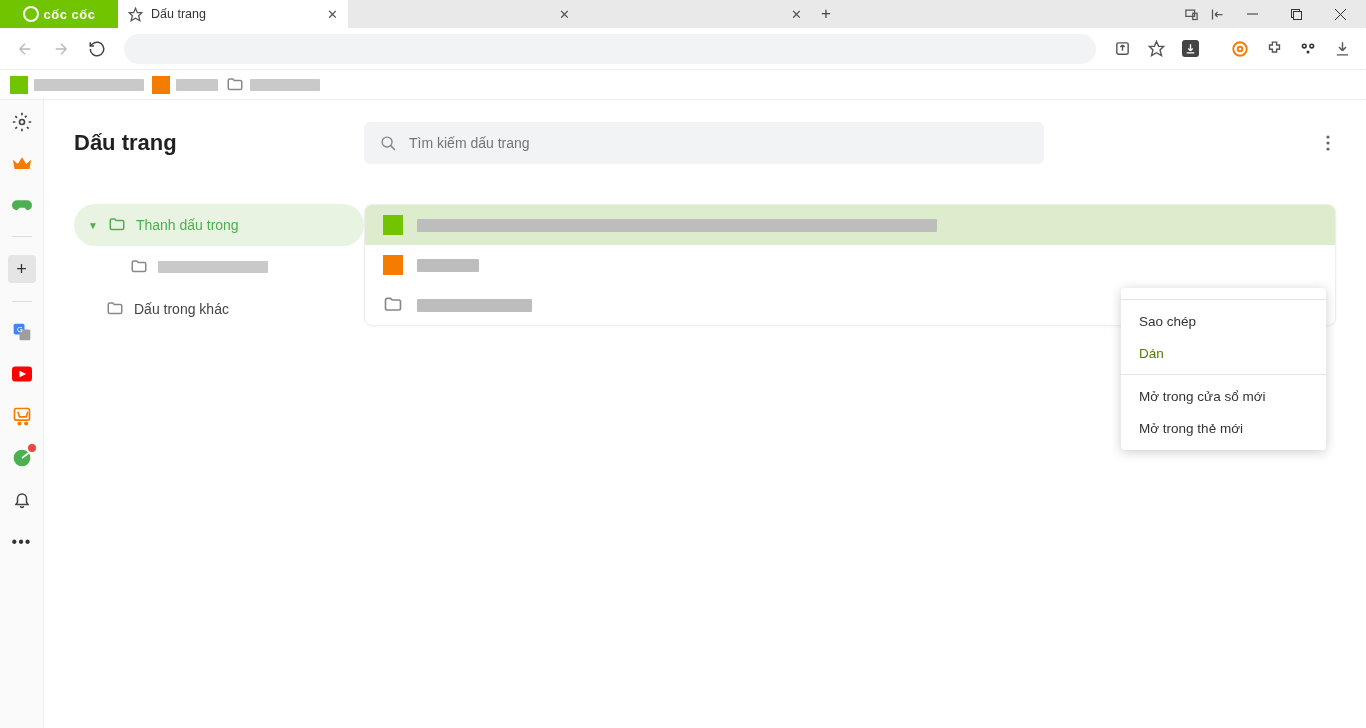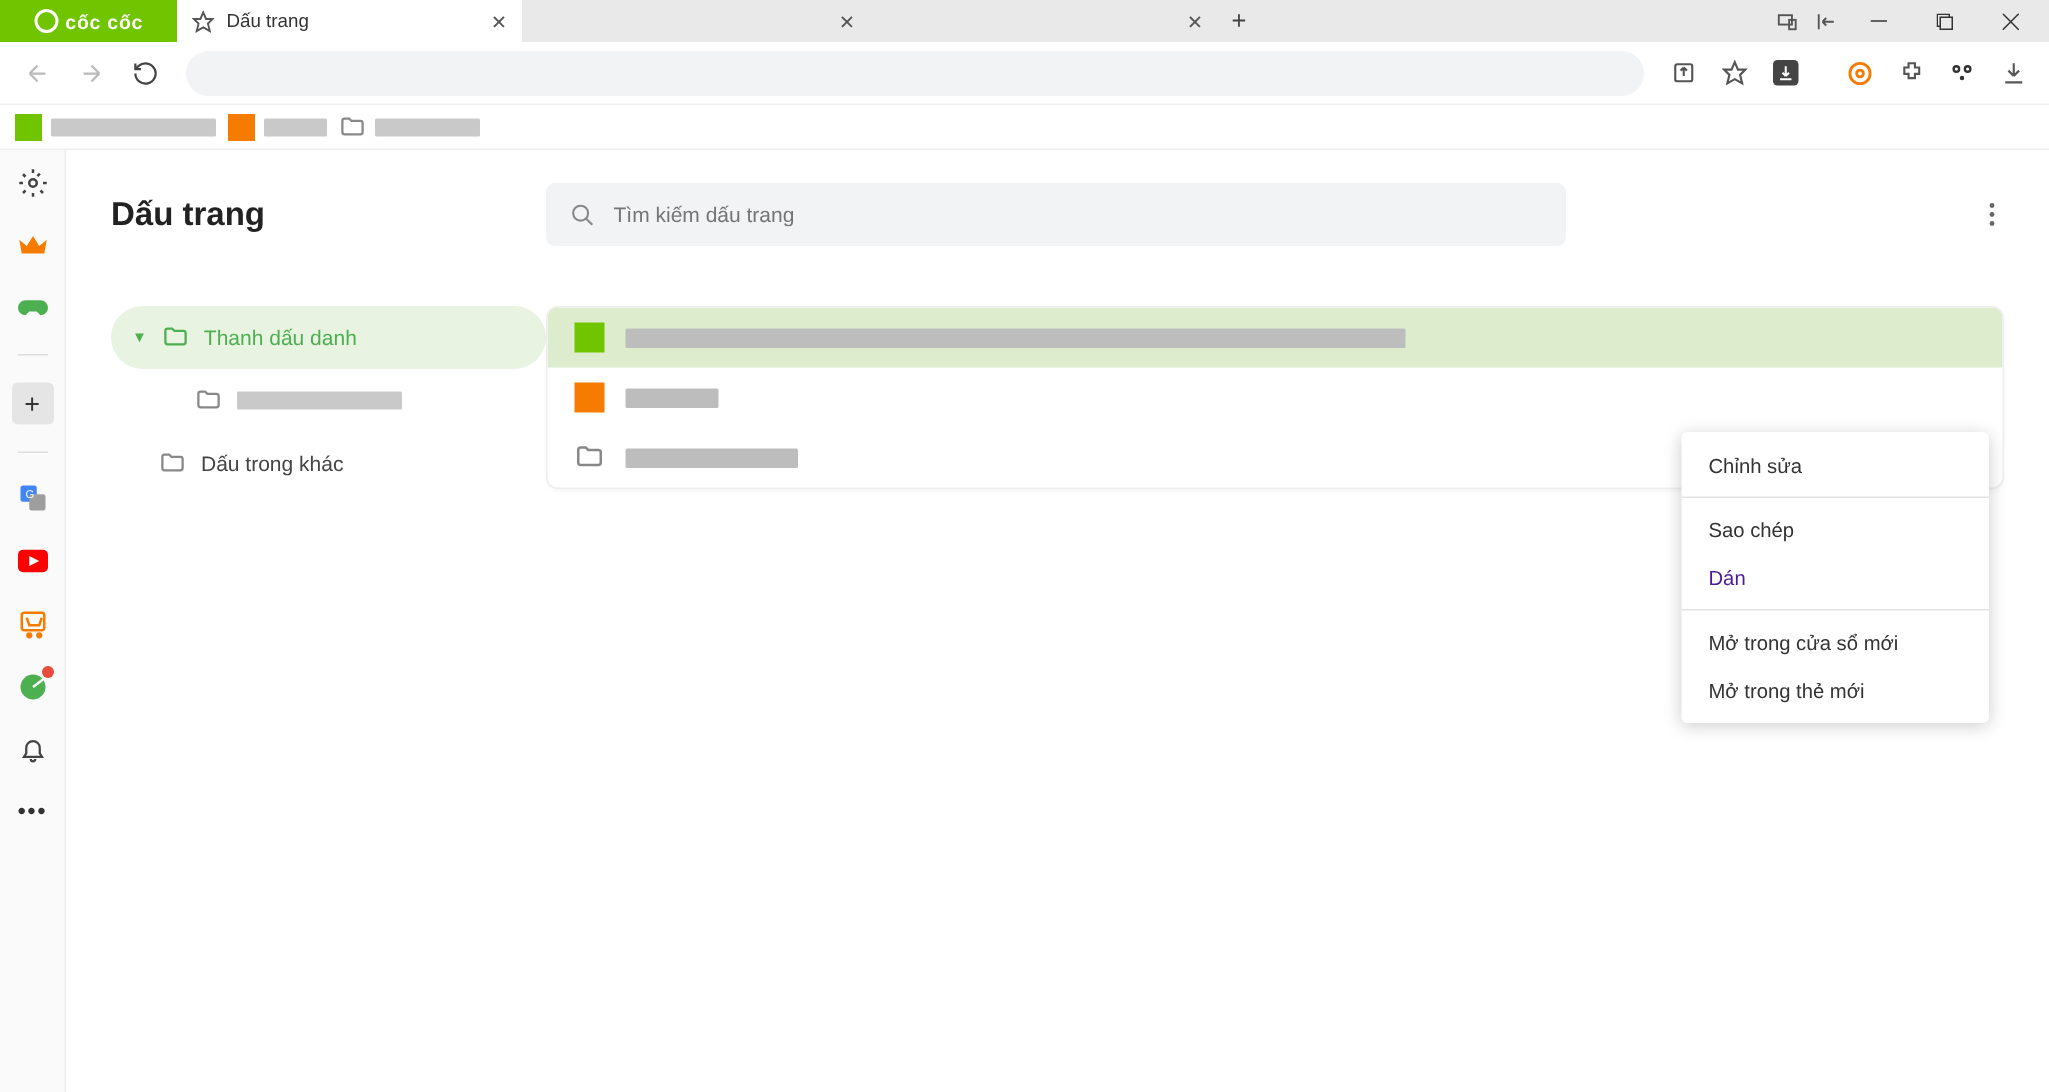--- a/index.html
+++ b/index.html
@@ -58,21 +58,21 @@
 .list-card { background:#fff; border:1px solid #eee; border-radius:8px; box-shadow:0 1px 3px rgba(0,0,0,0.04); overflow:hidden; }
 .list-row { height:40px; display:flex; align-items:center; padding:0 18px; gap:14px; cursor:pointer; }
 .list-row.selected { background:#dceccd; }
 .fav { width:20px; height:20px; }
 .fav.green { background:#70c400; }
 .fav.orange { background:#f57c00; }
 .row-redact { height:13px; background:#bdbdbd; border-radius:1px; }
 
 .context-menu { position:absolute; top:188px; right:40px; width:205px; background:#fff; border-radius:4px; box-shadow:0 2px 12px rgba(0,0,0,0.2); padding:6px 0; z-index:50; }
 .ctx-item { height:32px; display:flex; align-items:center; padding:0 18px; font-size:13.5px; color:#333; cursor:pointer; }
-.ctx-item.disabled { color:#4c1d95; cursor:default; }
+.ctx-item.disabled { color:#4d7c0f; cursor:default; }
 .ctx-sep { height:1px; background:#e3e3e3; margin:5px 0; }
 
 svg { display:block; }
 </style>
 </head>
 <body>
 
 <div class="titlebar">
   <div class="logo-tab">
     <span class="logo-ico"></span>
@@ -285,21 +285,21 @@
         </div>
     </div>
 
     <div class="cols">
       <div class="left-col">
         <div class="tree-item active">
           <span class="caret">▼</span>
           <svg class="folder-ico" width="18" height="18" viewBox="0 0 24 24" fill="none" stroke="#4caf50" stroke-width="2">
               <path d="M3 6a2 2 0 012-2h4l2 2h8a2 2 0 012 2v8a2 2 0 01-2 2H5a2 2 0 01-2-2z"></path>
             </svg>
-          <span>Thanh dấu danh</span>
+          <span>Thanh dấu trong</span>
         </div>
         <div class="tree-item child">
           <svg class="folder-ico" width="18" height="18" viewBox="0 0 24 24" fill="none" stroke="#888" stroke-width="2">
               <path d="M3 6a2 2 0 012-2h4l2 2h8a2 2 0 012 2v8a2 2 0 01-2 2H5a2 2 0 01-2-2z"></path>
             </svg>
           <span class="redact" style="width:110px"></span>
         </div>
         <div class="tree-item" style="padding-left:32px">
           <svg class="folder-ico" width="18" height="18" viewBox="0 0 24 24" fill="none" stroke="#888" stroke-width="2">
               <path d="M3 6a2 2 0 012-2h4l2 2h8a2 2 0 012 2v8a2 2 0 01-2 2H5a2 2 0 01-2-2z"></path>
@@ -322,21 +322,20 @@
             <svg width="20" height="20" viewBox="0 0 24 24" fill="none" stroke="#888" stroke-width="2">
                 <path d="M3 6a2 2 0 012-2h4l2 2h8a2 2 0 012 2v8a2 2 0 01-2 2H5a2 2 0 01-2-2z"></path>
               </svg>
             <span class="row-redact" style="width:115px"></span>
           </div>
         </div>
       </div>
     </div>
 
     <div class="context-menu">
-      <div class="ctx-item">Chỉnh sửa</div>
       <div class="ctx-sep"></div>
       <div class="ctx-item">Sao chép</div>
       <div class="ctx-item disabled">Dán</div>
       <div class="ctx-sep"></div>
       <div class="ctx-item">Mở trong cửa sổ mới</div>
       <div class="ctx-item">Mở trong thẻ mới</div>
     </div>
   </div>
 </div>
 

